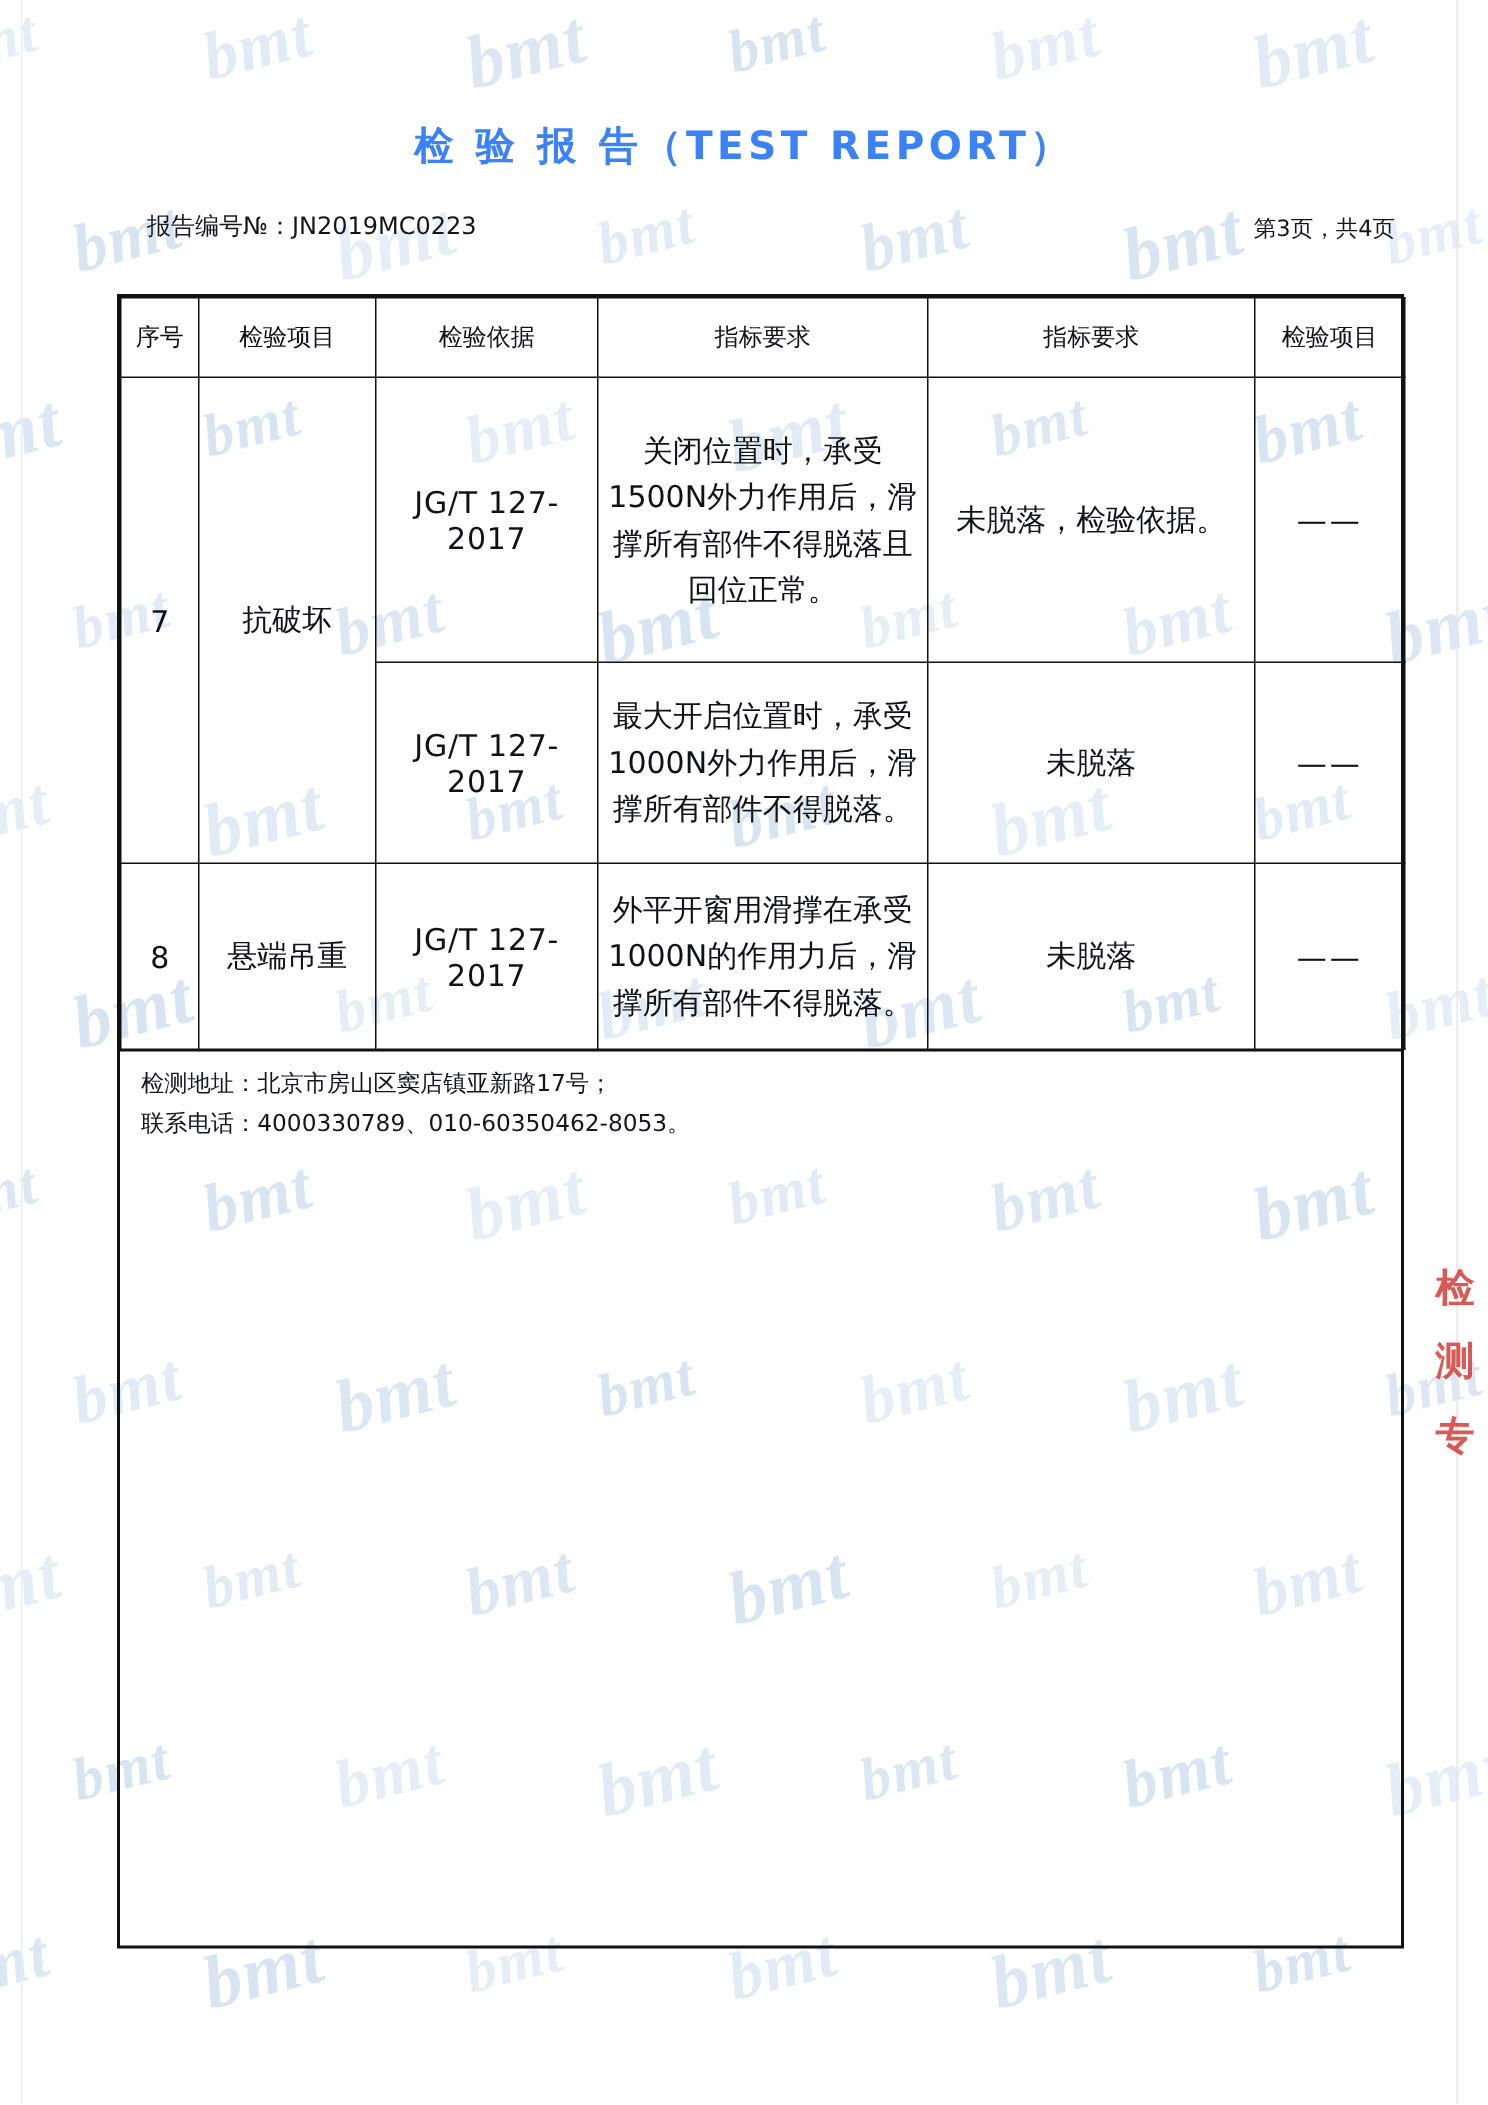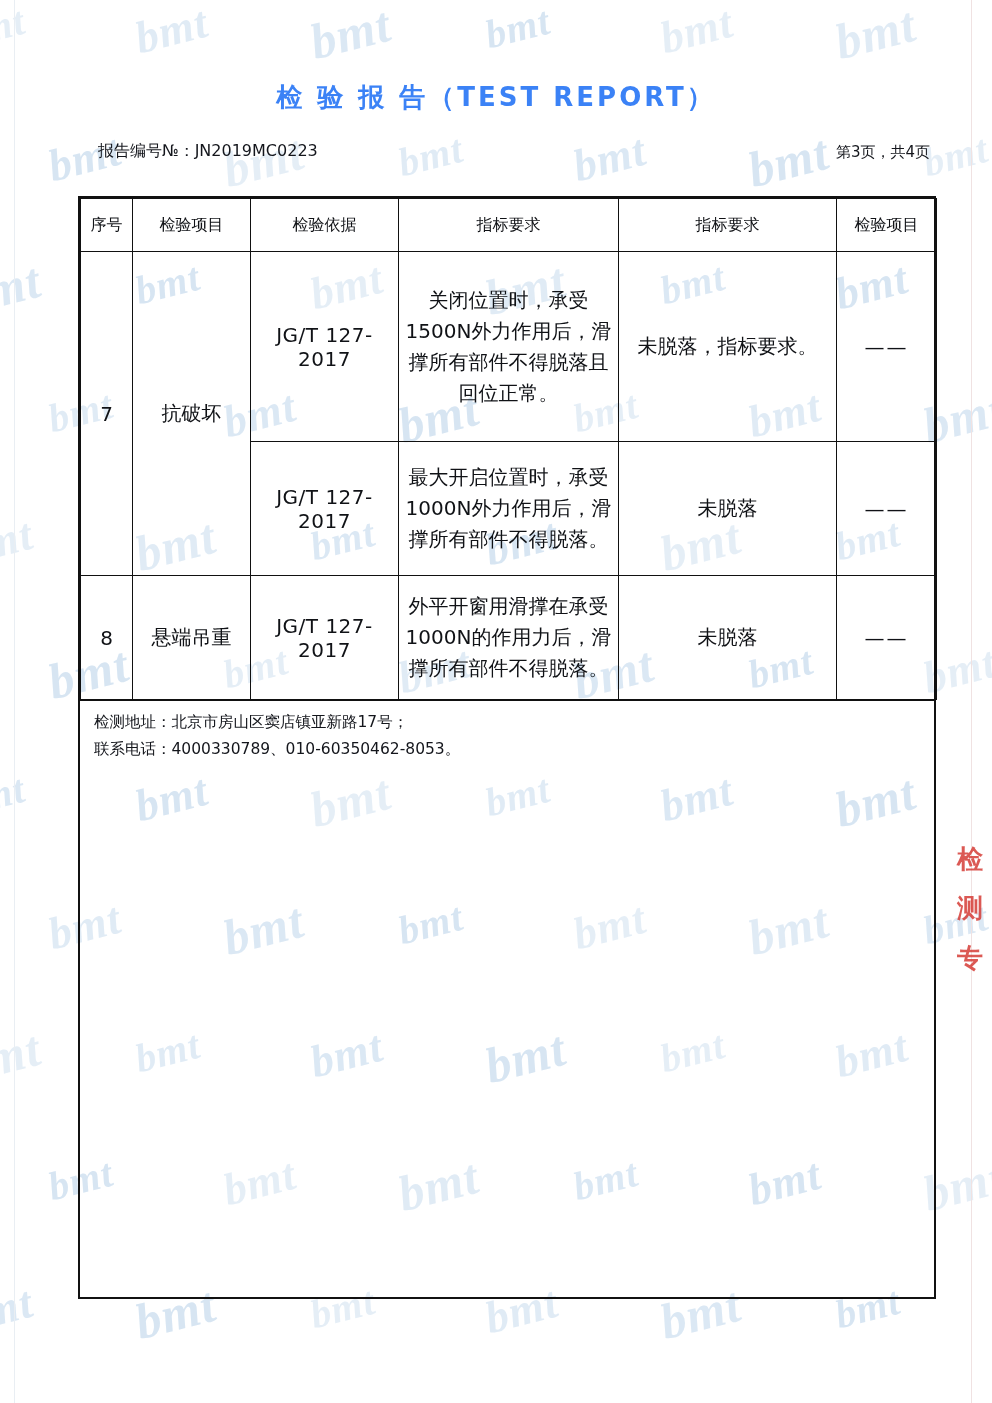--- a/index.html
+++ b/index.html
@@ -277,21 +277,21 @@
           <th>指标要求</th>
           <th>检验项目</th>
         </tr>
       </thead>
       <tbody>
         <tr style="height:190px;">
           <td rowspan="2">7</td>
           <td rowspan="2">抗破坏</td>
           <td class="basis">JG/T 127-2017</td>
           <td class="req">关闭位置时，承受1500N外力作用后，滑撑所有部件不得脱落且回位正常。</td>
-          <td>未脱落，指标要求。</td>
+          <td>未脱落，检验依据。</td>
           <td class="dash">——</td>
         </tr>
         <tr style="height:134px;">
           <td class="basis">JG/T 127-2017</td>
           <td class="req">最大开启位置时，承受1000N外力作用后，滑撑所有部件不得脱落。</td>
           <td>未脱落</td>
           <td class="dash">——</td>
         </tr>
         <tr style="height:124px;">
           <td>8</td>

